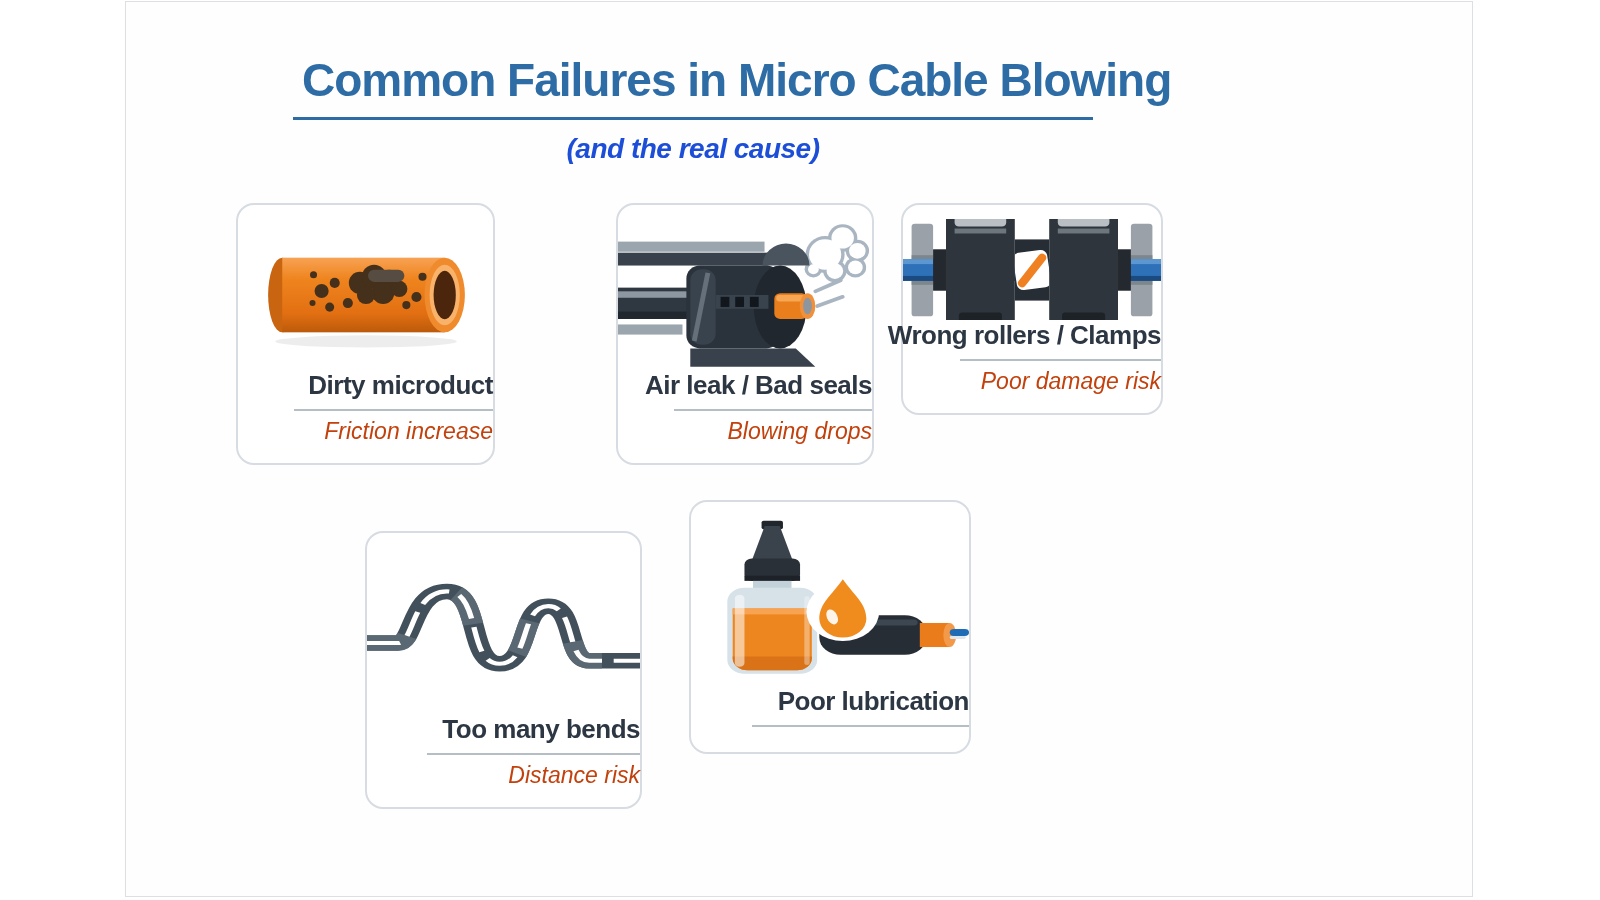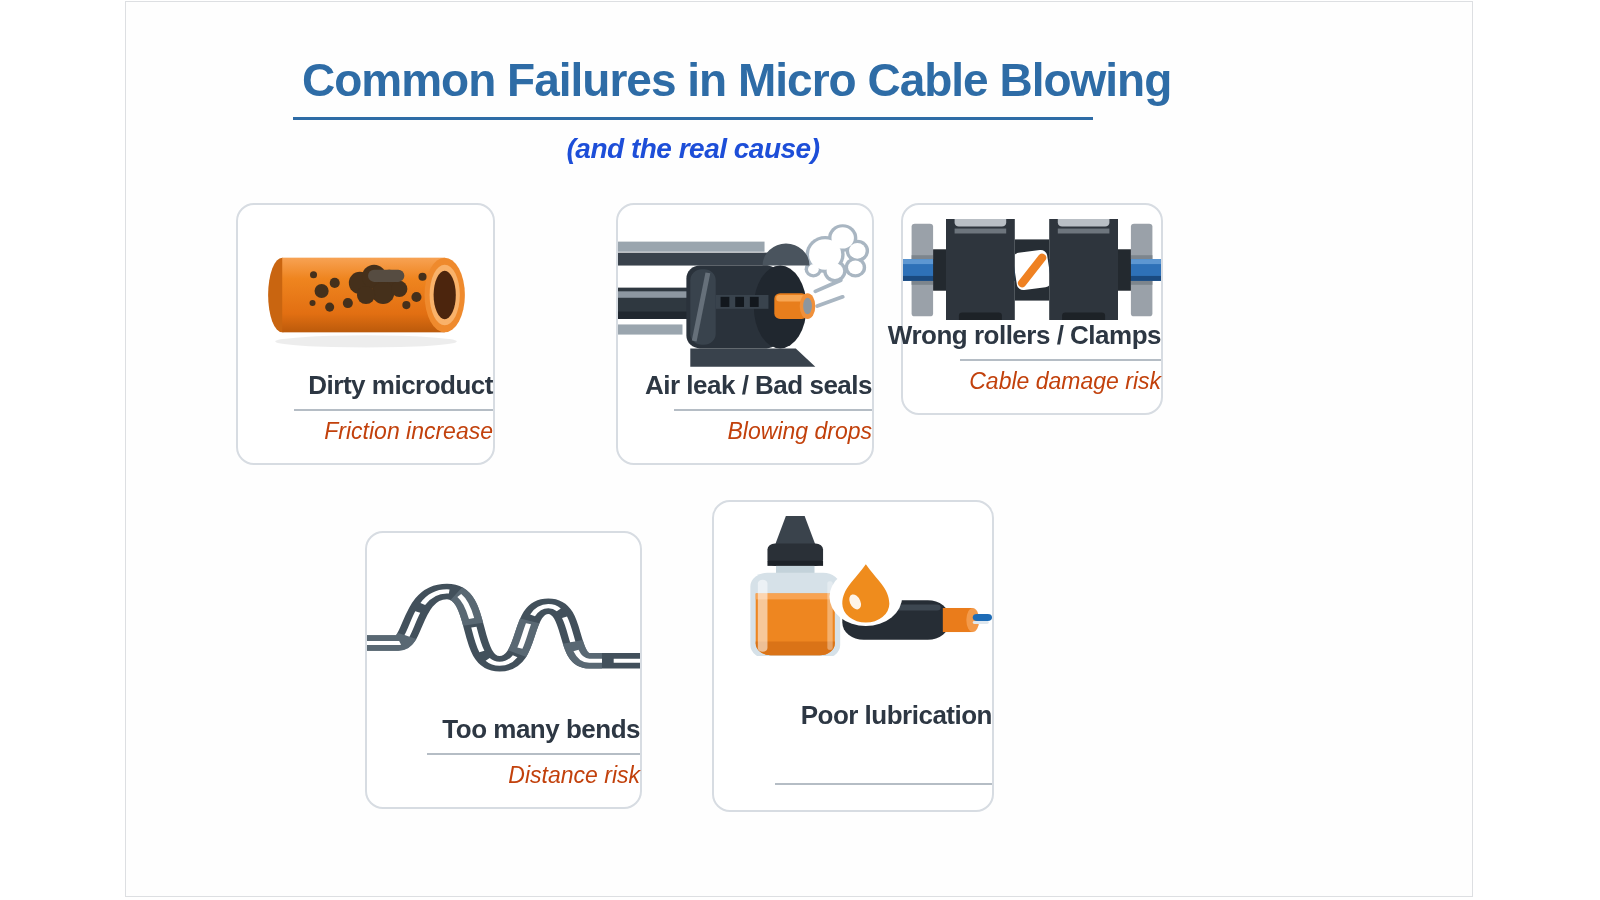--- a/index.html
+++ b/index.html
@@ -27,21 +27,21 @@
        letter-spacing:-0.5px;white-space:nowrap;}
   .card-divider{width:78%;height:0;border-top:2px solid #b5bdc5;
        margin:8px 0 7px;}
   .card-cause{font-size:23px;font-style:italic;font-weight:500;
        color:#c2410c;white-space:nowrap;}
 
   .card-1{left:236px;top:203px;width:259px;height:262px;}
   .card-2{left:573px;top:203px;width:258px;height:262px;margin-left:43px;}
   .card-3{left:901px;top:203px;width:262px;height:212px;}
   .card-4{left:365px;top:500px;width:277px;height:278px;margin-top:31px;}
-  .card-5{left:712px;top:500px;width:282px;height:312px;gap:44px;}
+  .card-5{left:689px;top:500px;width:282px;height:254px;}
 </style>
 </head>
 <body>
 
 <div class="slide-frame"></div>
 
 <div class="header">
   <h1 class="page-title">Common Failures in Micro Cable Blowing</h1>
   <div class="title-underline"></div>
   <div class="page-subtitle">(and the real cause)</div>
@@ -167,21 +167,21 @@
       <rect x="48" y="18" width="48" height="13" rx="4" fill="#b9bfc5"></rect>
       <rect x="48" y="33" width="48" height="5" fill="#6d757d"></rect>
       <rect x="144" y="18" width="48" height="13" rx="4" fill="#b9bfc5"></rect>
       <rect x="144" y="33" width="48" height="5" fill="#6d757d"></rect>
       <rect x="52" y="118" width="40" height="16" rx="3" fill="#1d2227"></rect>
       <rect x="148" y="118" width="40" height="16" rx="3" fill="#1d2227"></rect>
     </svg>
   </div>
   <div class="card-title">Wrong rollers / Clamps</div>
   <div class="card-divider"></div>
-  <div class="card-cause">Cable damage risk</div>
+  <div class="card-cause">Poor damage risk</div>
 </div>
 
 <div class="card card-4">
   <div class="card-figure">
     <svg width="100%" height="155" viewBox="0 0 280 210" preserveAspectRatio="none">
       <path d="M0,122 H32 C48,122 46,52 82,52 C118,52 102,150 136,150 C168,150 156,72 186,72 C214,72 204,146 228,146 H280" fill="none" stroke="#42505b" stroke-width="21"></path>
       <path d="M0,122 H32 C48,122 46,52 82,52 C118,52 102,150 136,150 C168,150 156,72 186,72 C214,72 204,146 228,146 H280" fill="none" stroke="#5d6c78" stroke-width="21" stroke-dasharray="46 88" opacity="0.85"></path>
       <path d="M0,122 H32 C48,122 46,52 82,52 C118,52 102,150 136,150 C168,150 156,72 186,72 C214,72 204,146 228,146 H280" fill="none" stroke="#ffffff" stroke-width="5.5" stroke-dasharray="34 12"></path>
     </svg>
   </div>

